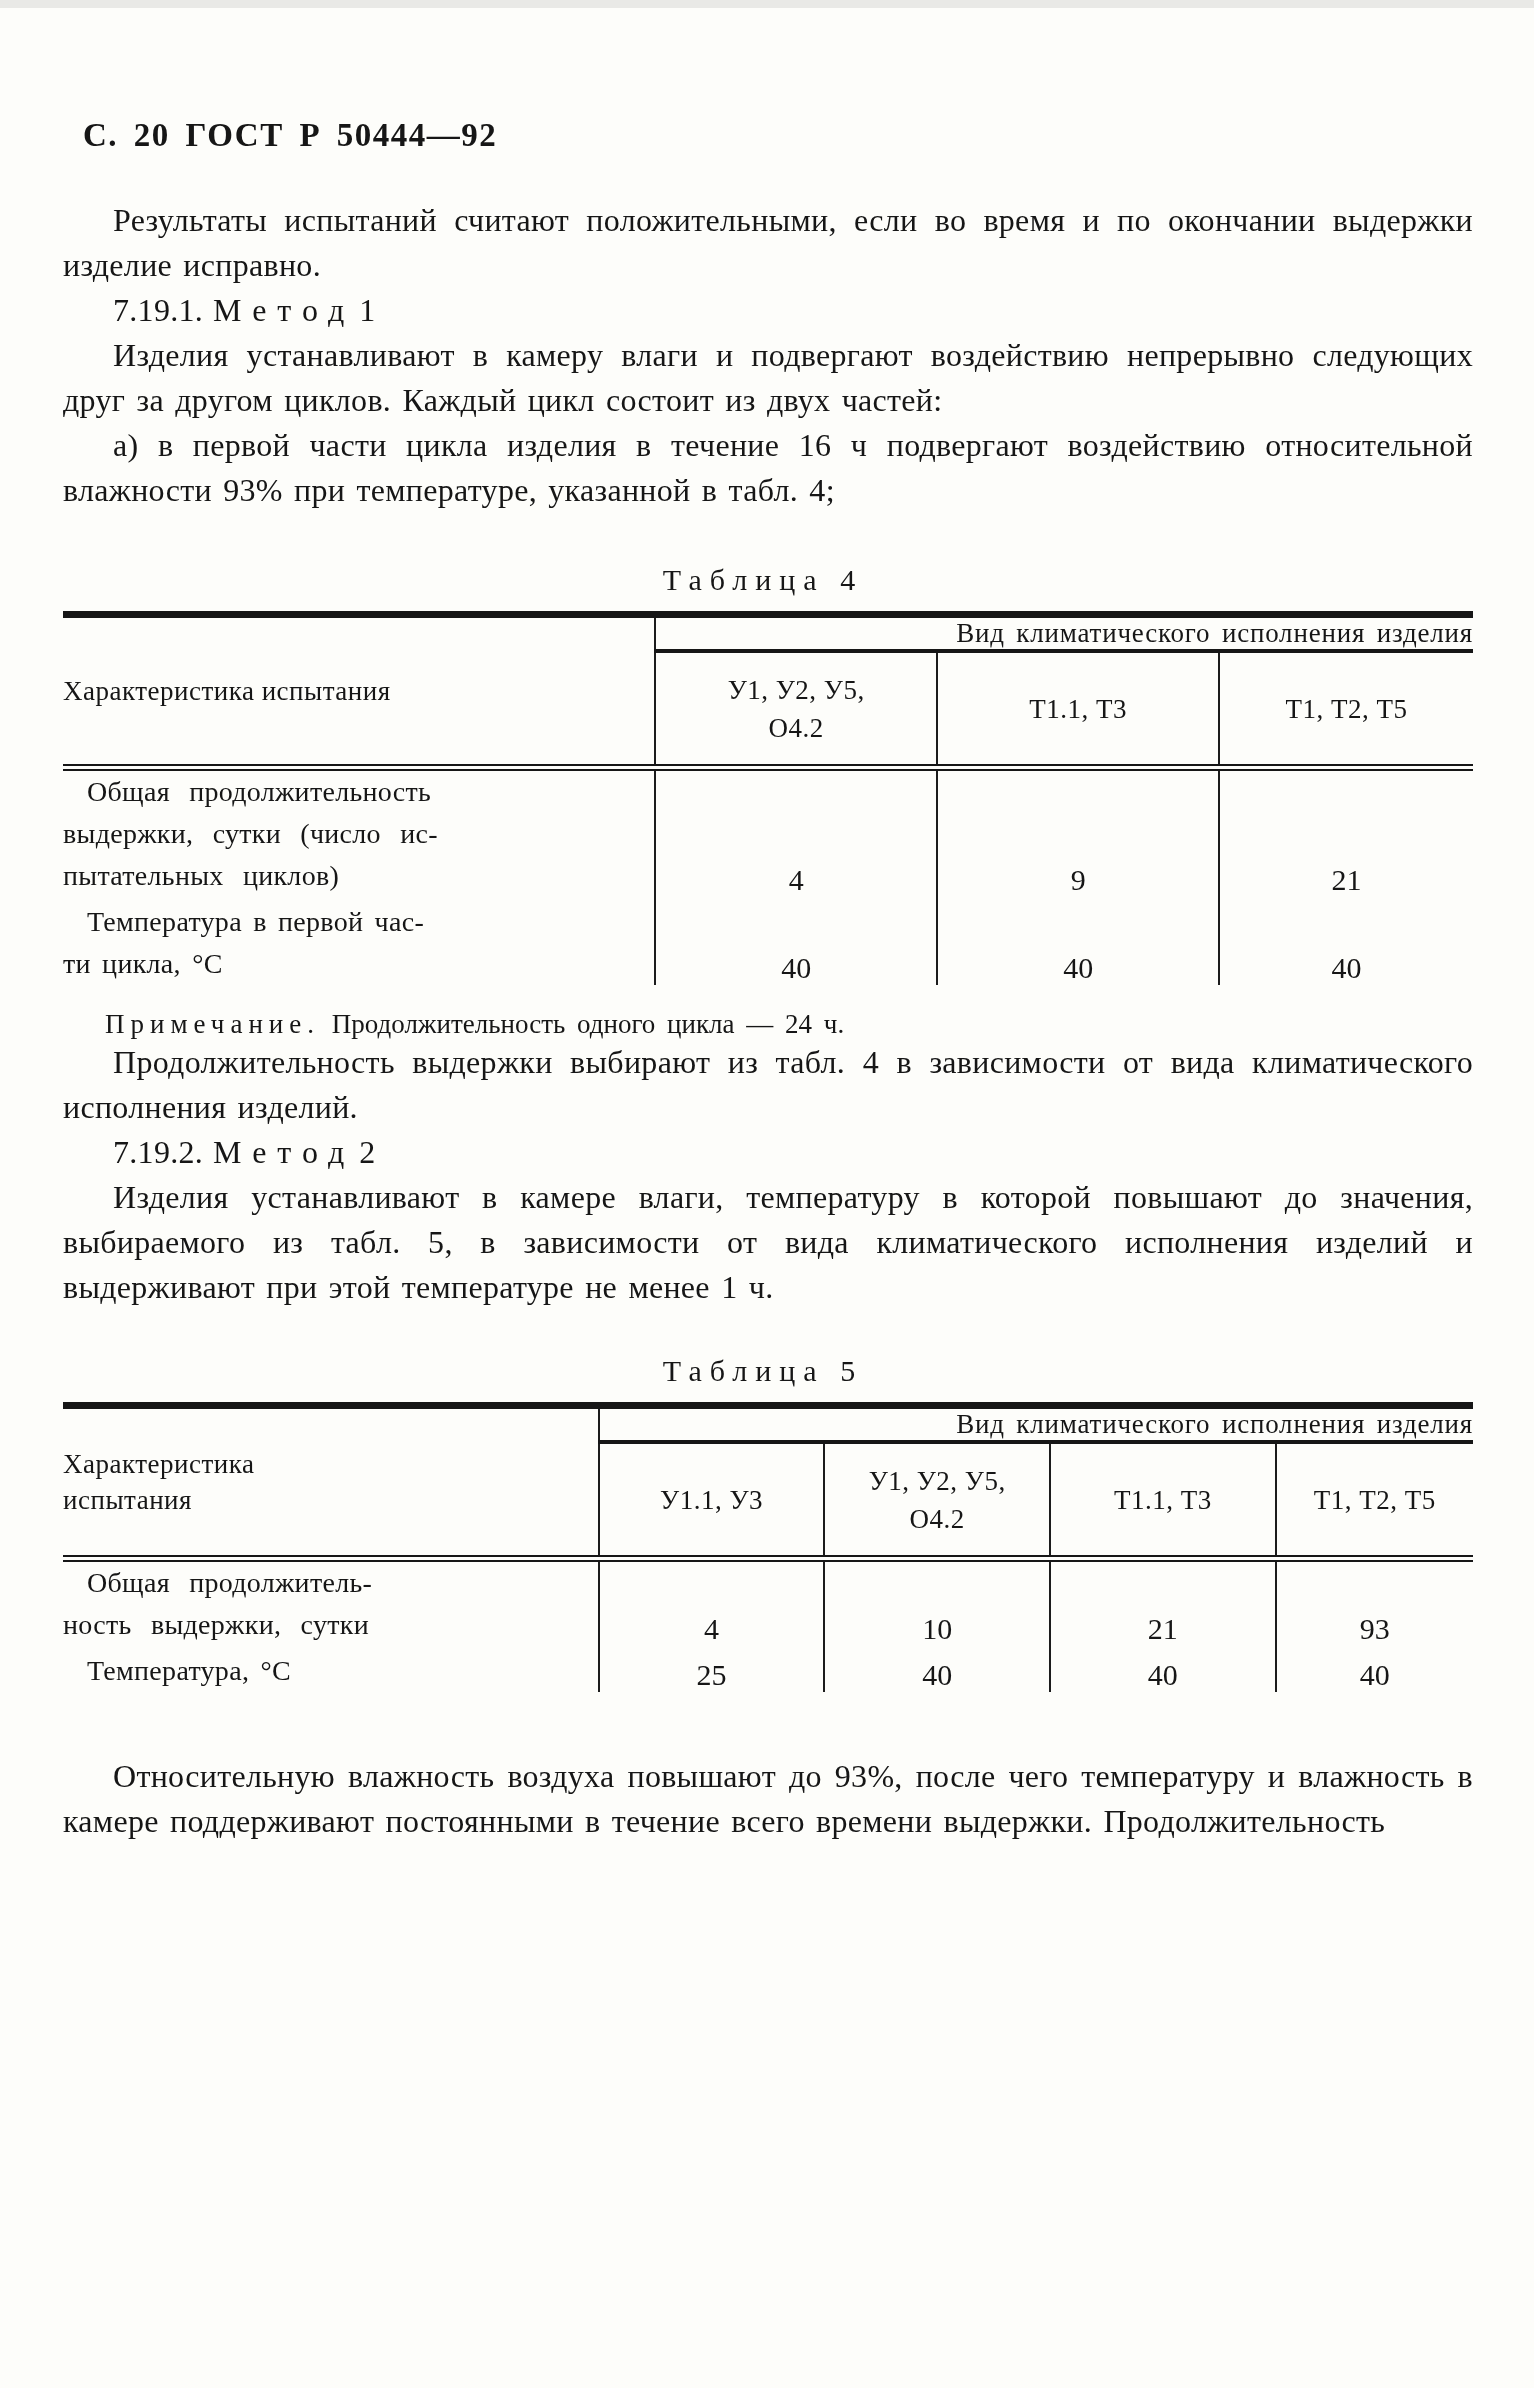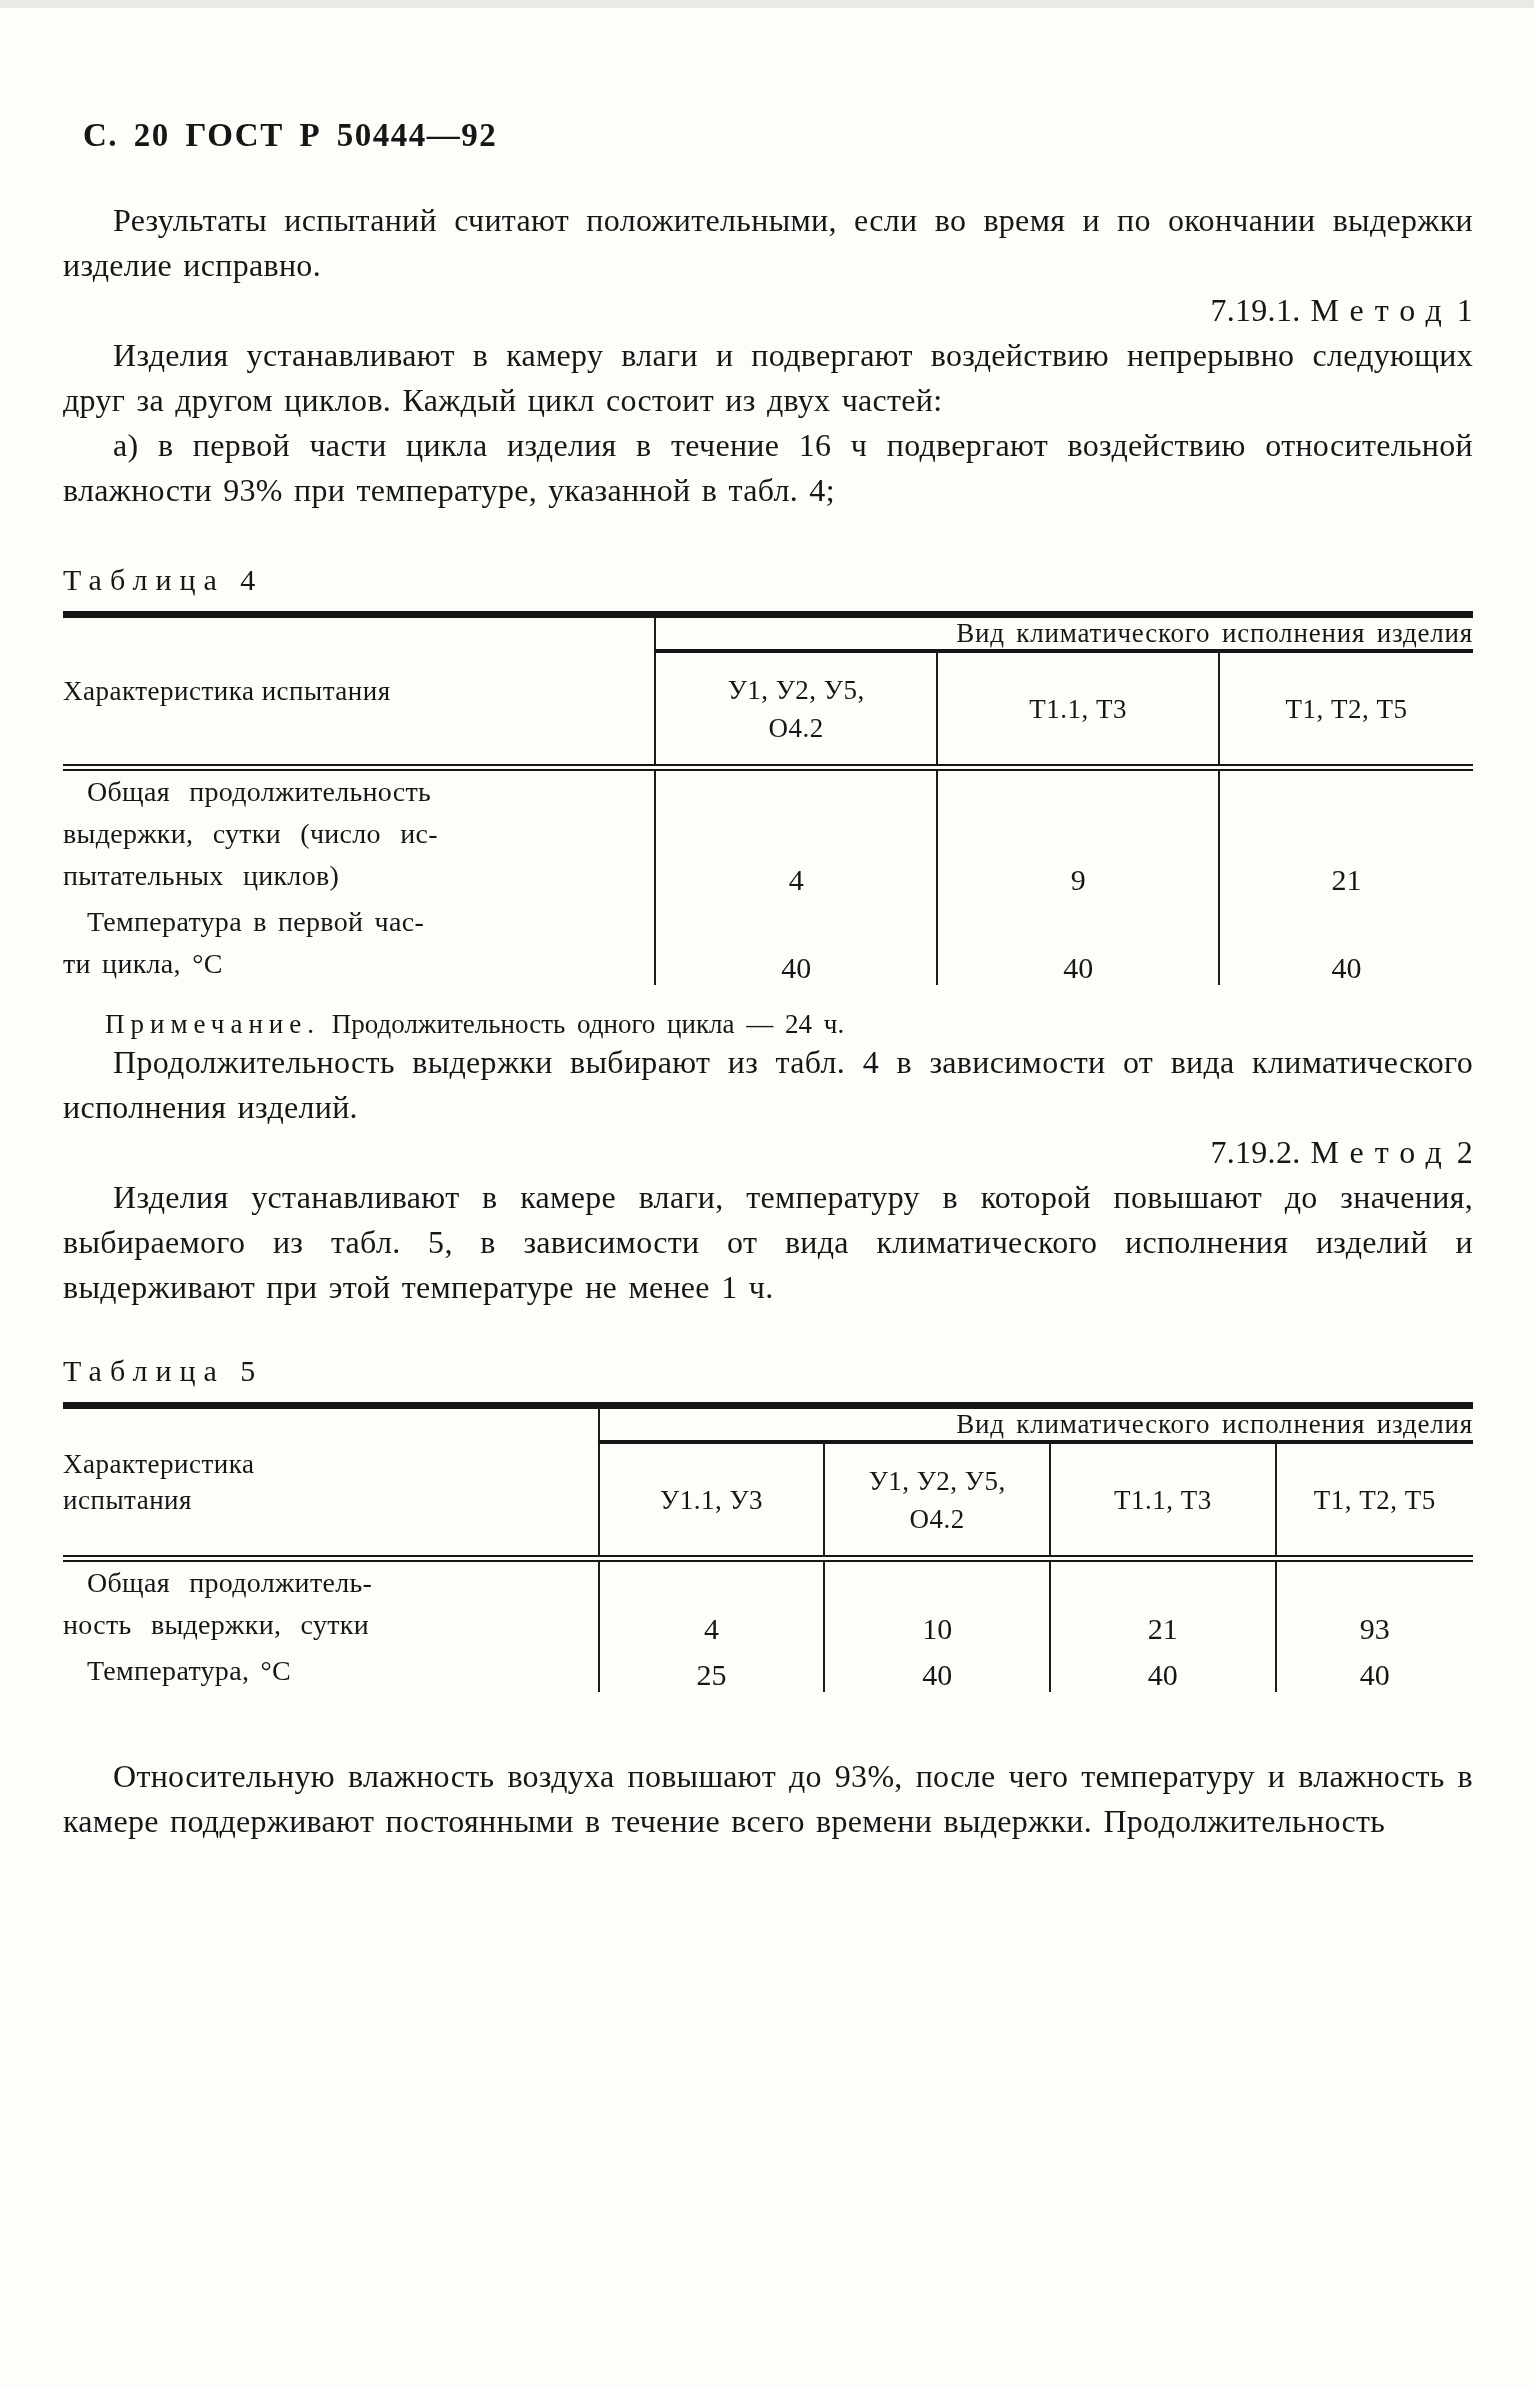--- a/index.html
+++ b/index.html
@@ -24,27 +24,27 @@
   }
   .para {
     font-size: 32px;
     line-height: 45px;
     text-align: justify;
     text-indent: 50px;
     word-spacing: 3px;
     letter-spacing: 0.3px;
     margin: 0;
   }
-  .h-line { text-align: right; }
+  .h-line { text-align: left; }
   .h-word { letter-spacing: 11px; margin-left: 10px; }
   .h-index { margin-left: 4px; }
   .tbl-caption {
     font-size: 30px;
     letter-spacing: 8px;
-    text-align: left;
+    text-align: center;
     padding-right: 10px;
     margin: 50px 0 14px 0;
   }
   .tbl-caption.second { margin-top: 44px; }
   table.gost-table {
     width: 100%;
     border-collapse: collapse;
     border-top: 7px solid #161616;
     table-layout: fixed;
   }

